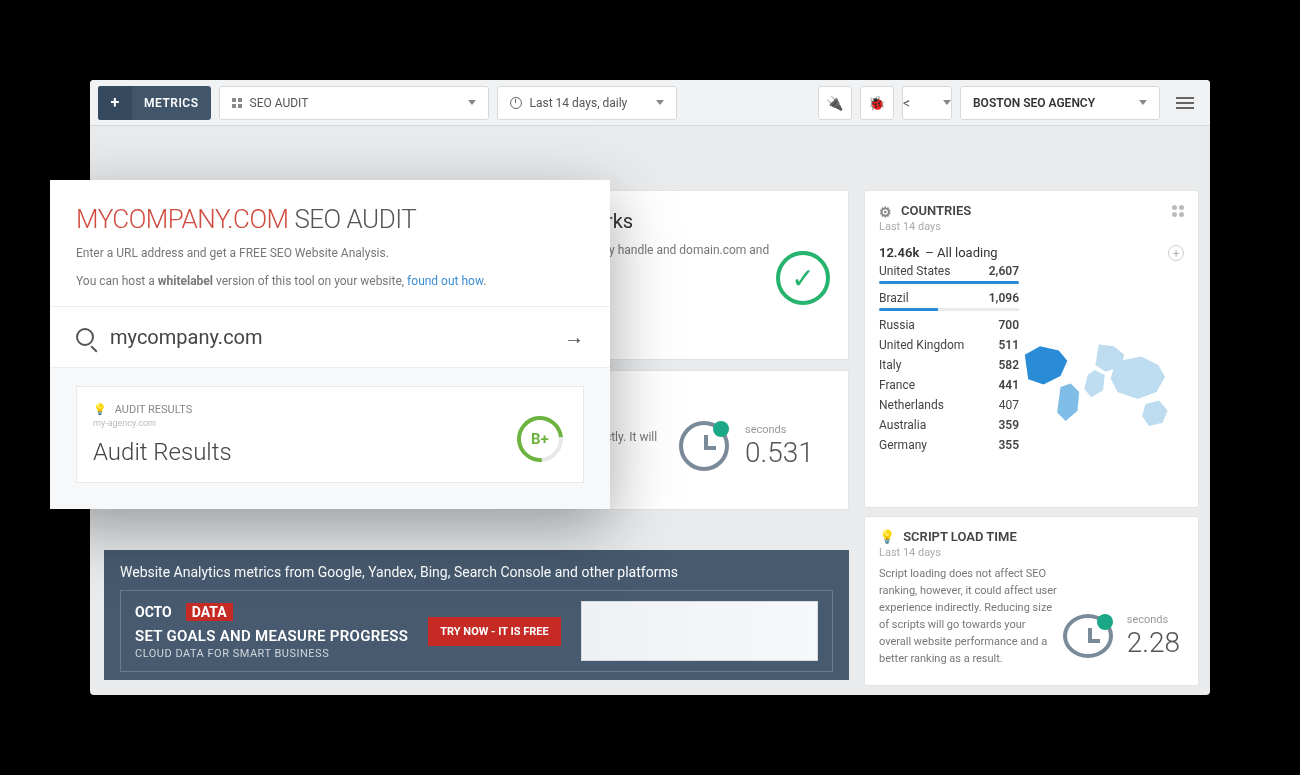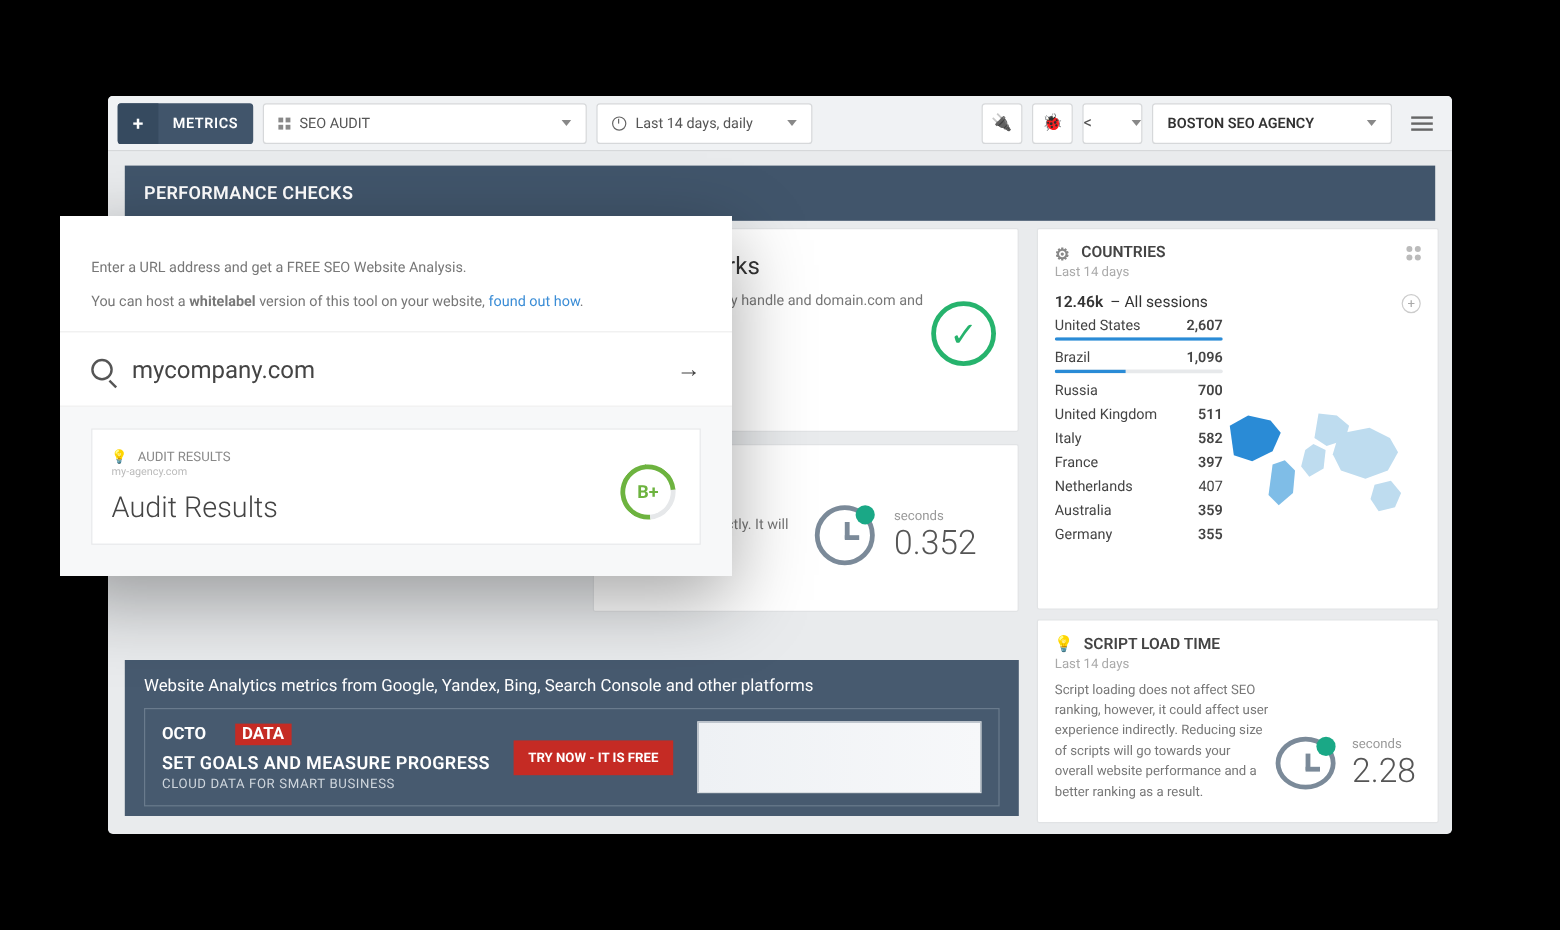--- a/index.html
+++ b/index.html
@@ -109,21 +109,21 @@
   
   .card.script{ left:760px; top:326px; width:335px; height:170px; padding:12px 14px;}
   .script h3{font-size:18px;font-weight:400;color:#333;margin-top:10px;}
   .script p{font-size:11px;color:#777;line-height:1.55;margin-top:6px;width:180px;}
   .script .metric{position:absolute;right:18px;bottom:26px;display:flex;align-items:center;gap:14px;}
   .script .metric .clock-big{width:44px;height:44px;}
   
   .banner{position:absolute;left:0;top:360px;width:745px;height:130px;background:#475a6f;color:#fff;padding:14px 16px;}
   .banner .top{font-size:14px;margin-bottom:10px;}
   .banner-inner{border:1px solid #6a7b8d;padding:10px 14px;display:flex;align-items:center;gap:20px;}
-  .octo-brand{display:flex;align-items:center;gap:24px;font-weight:700;font-size:14px;}
+  .octo-brand{display:flex;align-items:center;gap:14px;font-weight:700;font-size:14px;}
   .octo-brand .d{background:#c52b24;color:#fff;padding:1px 6px;}
   .banner h4{font-size:15px;font-weight:600;margin-top:6px;letter-spacing:0.3px;}
   .banner .sub{font-size:11px;letter-spacing:0.5px;color:#cfd6dd;margin-top:2px;}
   .trybtn{background:#c52b24;color:#fff;font-size:11px;padding:8px 12px;font-weight:700;cursor:pointer;flex:0 0 auto;}
   .preview-img{flex:1;height:60px;background:linear-gradient(90deg,#eef1f4,#f7f8fa);border:1px solid #d8dce0;}
 
   
   .overlay {
     position:absolute; left:50px; top:180px; width:560px; background:#fff;
     box-shadow:0 20px 60px rgba(0,0,0,0.35); z-index:10;
@@ -182,59 +182,58 @@
       <span>BOSTON SEO AGENCY</span>
       <span class="chev-down"></span>
     </div>
     <div class="hamb">
         <span></span>
         <span></span>
         <span></span>
       </div>
   </div>
 
-  <div class="perfhead">PERFORMANCE CHECKS</div>
 
   <div class="grid-area">
 
     <div class="card redir">
       <h3>rection works</h3>
       <p>on should correctly handle and domain.com and yourdomain.com -</p>
       <div class="check-circle">✓</div>
     </div>
 
     <div class="card speed">
       <h3 style="font-size:20px;font-weight:400;color:#333;"> very f…</h3>
       <div class="speed-row" style="margin-top:8px;">
         <div class="speed-text">site does not directly. It will r some analyzed</div>
         <div class="clock-big">
             <div class="clock-dot"></div>
           </div>
         <div>
           <div class="sec-label">seconds</div>
-          <div class="big-num">0.352</div>
+          <div class="big-num">0.531</div>
         </div>
       </div>
     </div>
 
     <div class="card countries">
       <div class="move-icon">
           <span></span>
           <span></span>
           <span></span>
           <span></span>
         </div>
       <div class="wid-head">
         <span class="gear-icon"></span>
         <span>COUNTRIES</span>
       </div>
       <div class="card-subtitle">Last 14 days</div>
       <div class="sessions-total" style="margin-left:0;">
         <b>12.46k</b>
-        <span> – All sessions</span>
+        <span> – All loading</span>
         <div class="plus-circ">+</div>
       </div>
       <div class="country-block" id="countries-list">
           <div class="row">
             <span>United States</span>
             <span style="font-weight:600">2,607</span>
           </div>
           <div class="bar">
             <span style="width:100%"></span>
           </div>
@@ -252,21 +251,21 @@
           <div class="row">
             <span>United Kingdom</span>
             <span style="font-weight:600">511</span>
           </div>
           <div class="row">
             <span>Italy</span>
             <span style="font-weight:600">582</span>
           </div>
           <div class="row">
             <span>France</span>
-            <span style="font-weight:600">397</span>
+            <span style="font-weight:600">441</span>
           </div>
           <div class="row">
             <span>Netherlands</span>
             <span style="font-weight:400">407</span>
           </div>
           <div class="row">
             <span>Australia</span>
             <span style="font-weight:600">359</span>
           </div>
           <div class="row">
@@ -318,20 +317,23 @@
         <div class="trybtn">TRY NOW - IT IS FREE</div>
         <div class="preview-img"></div>
       </div>
     </div>
 
   </div>
 </div>
 
 <div class="overlay">
   <div class="ov-top">
+    <div class="ov-title">
+      <span class="red">MYCOMPANY.COM</span><span> SEO AUDIT</span>
+    </div>
     <p>Enter a URL address and get a FREE SEO Website Analysis.</p>
     <p>
       <span>You can host a </span><b>whitelabel</b><span> version of this tool on your website, </span><a href="#">found out how</a>.
     </p>
   </div>
   <div class="ov-search">
     <span class="mag"></span>
     <span class="inp">mycompany.com</span>
     <span class="arrow">→</span>
   </div>

